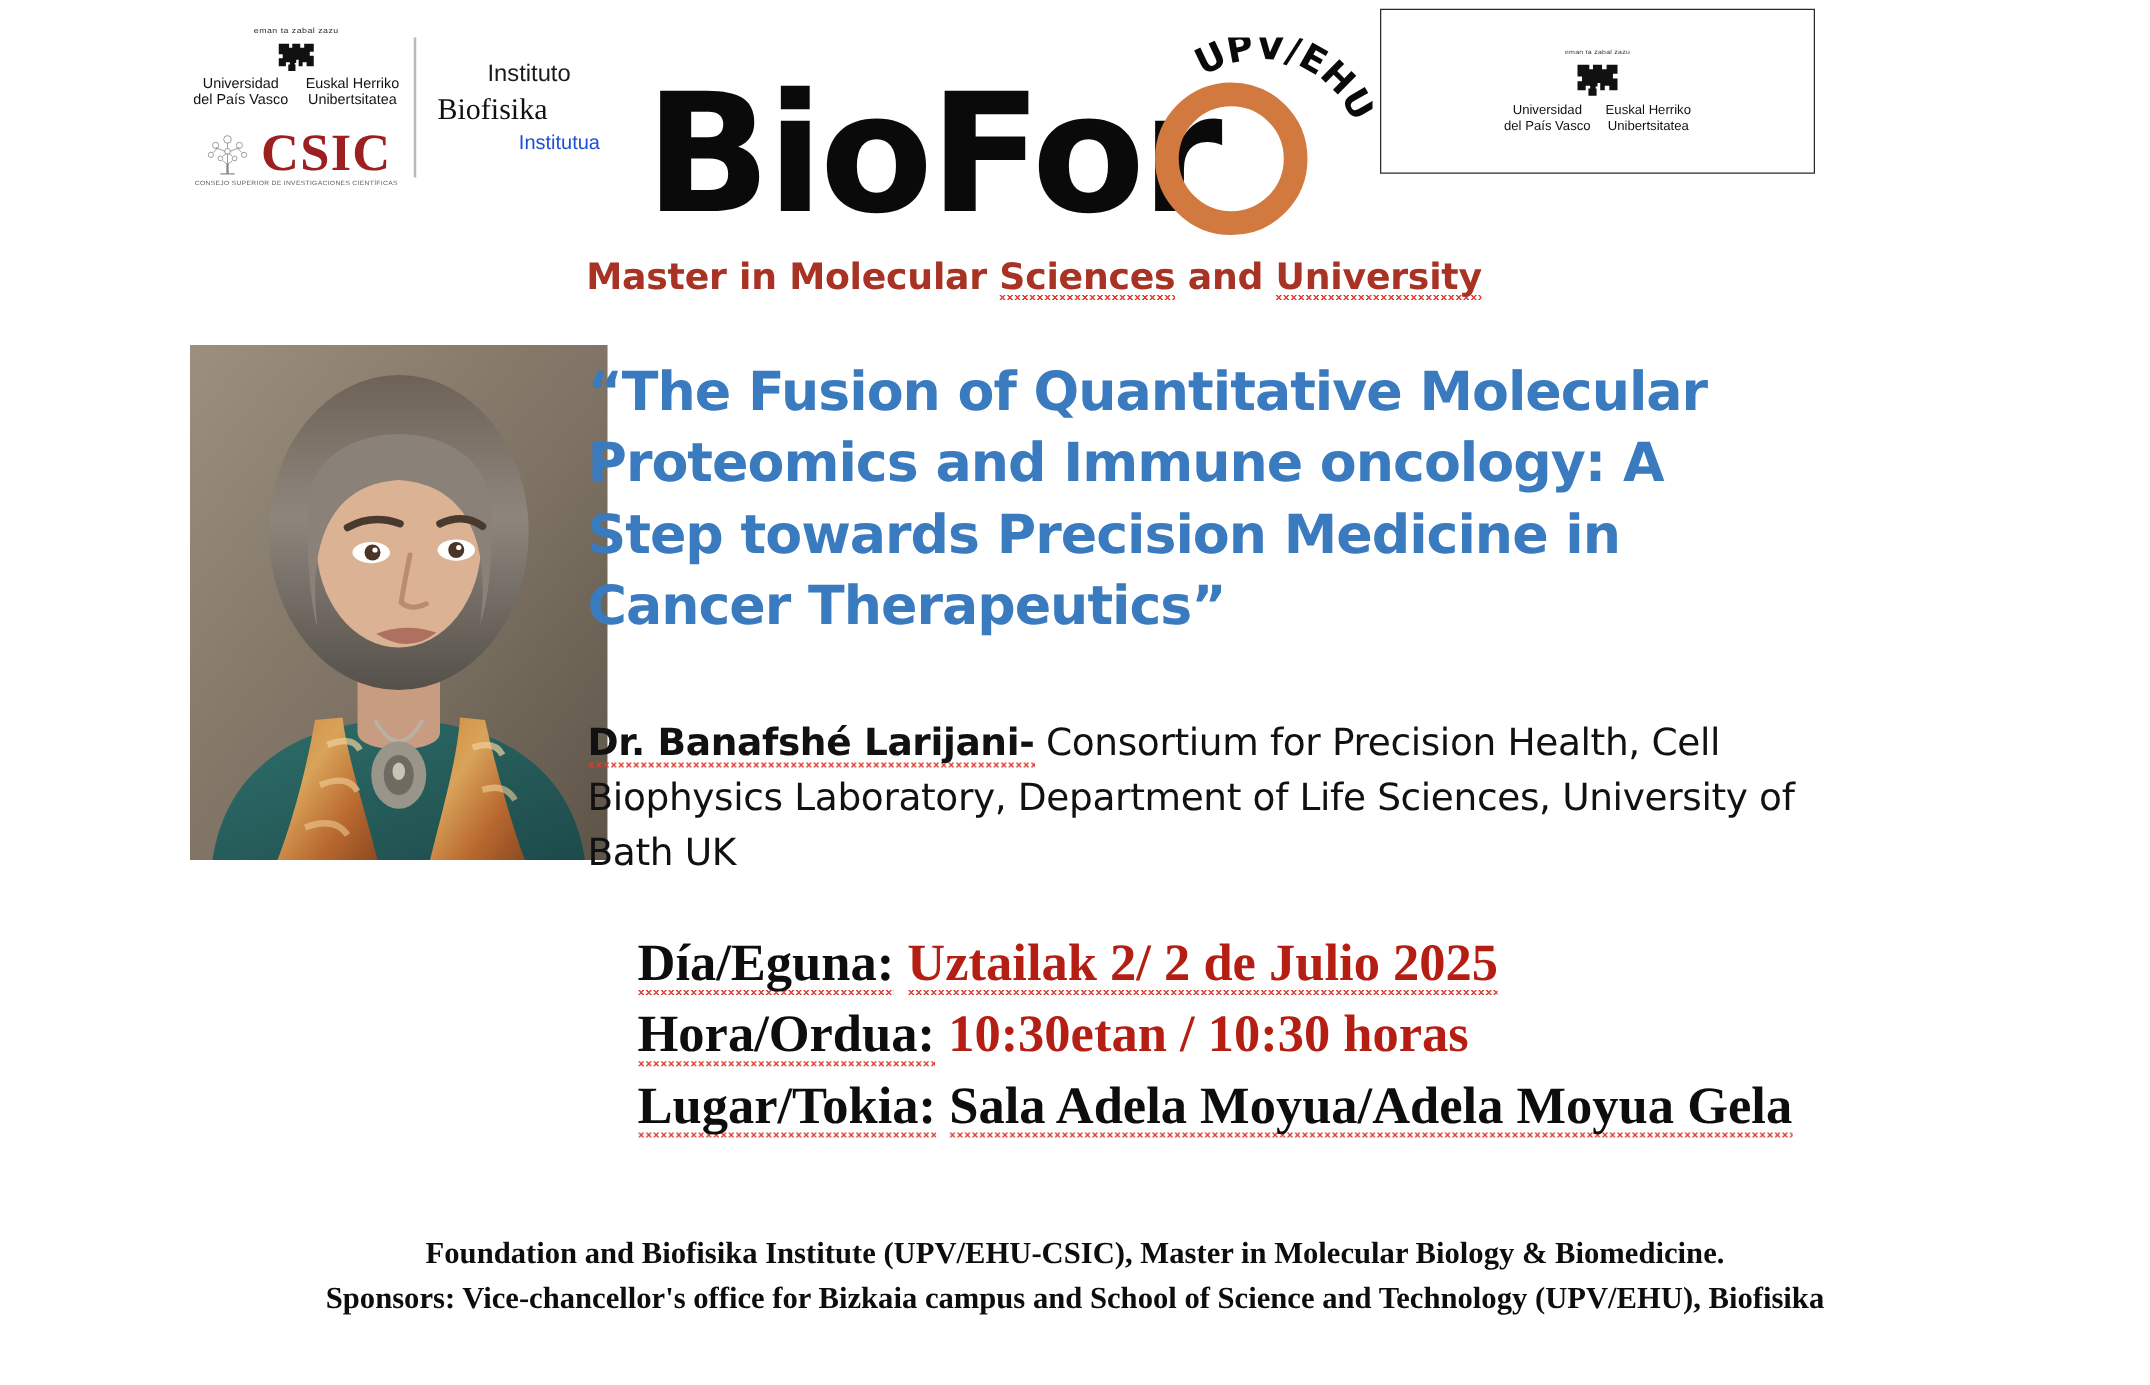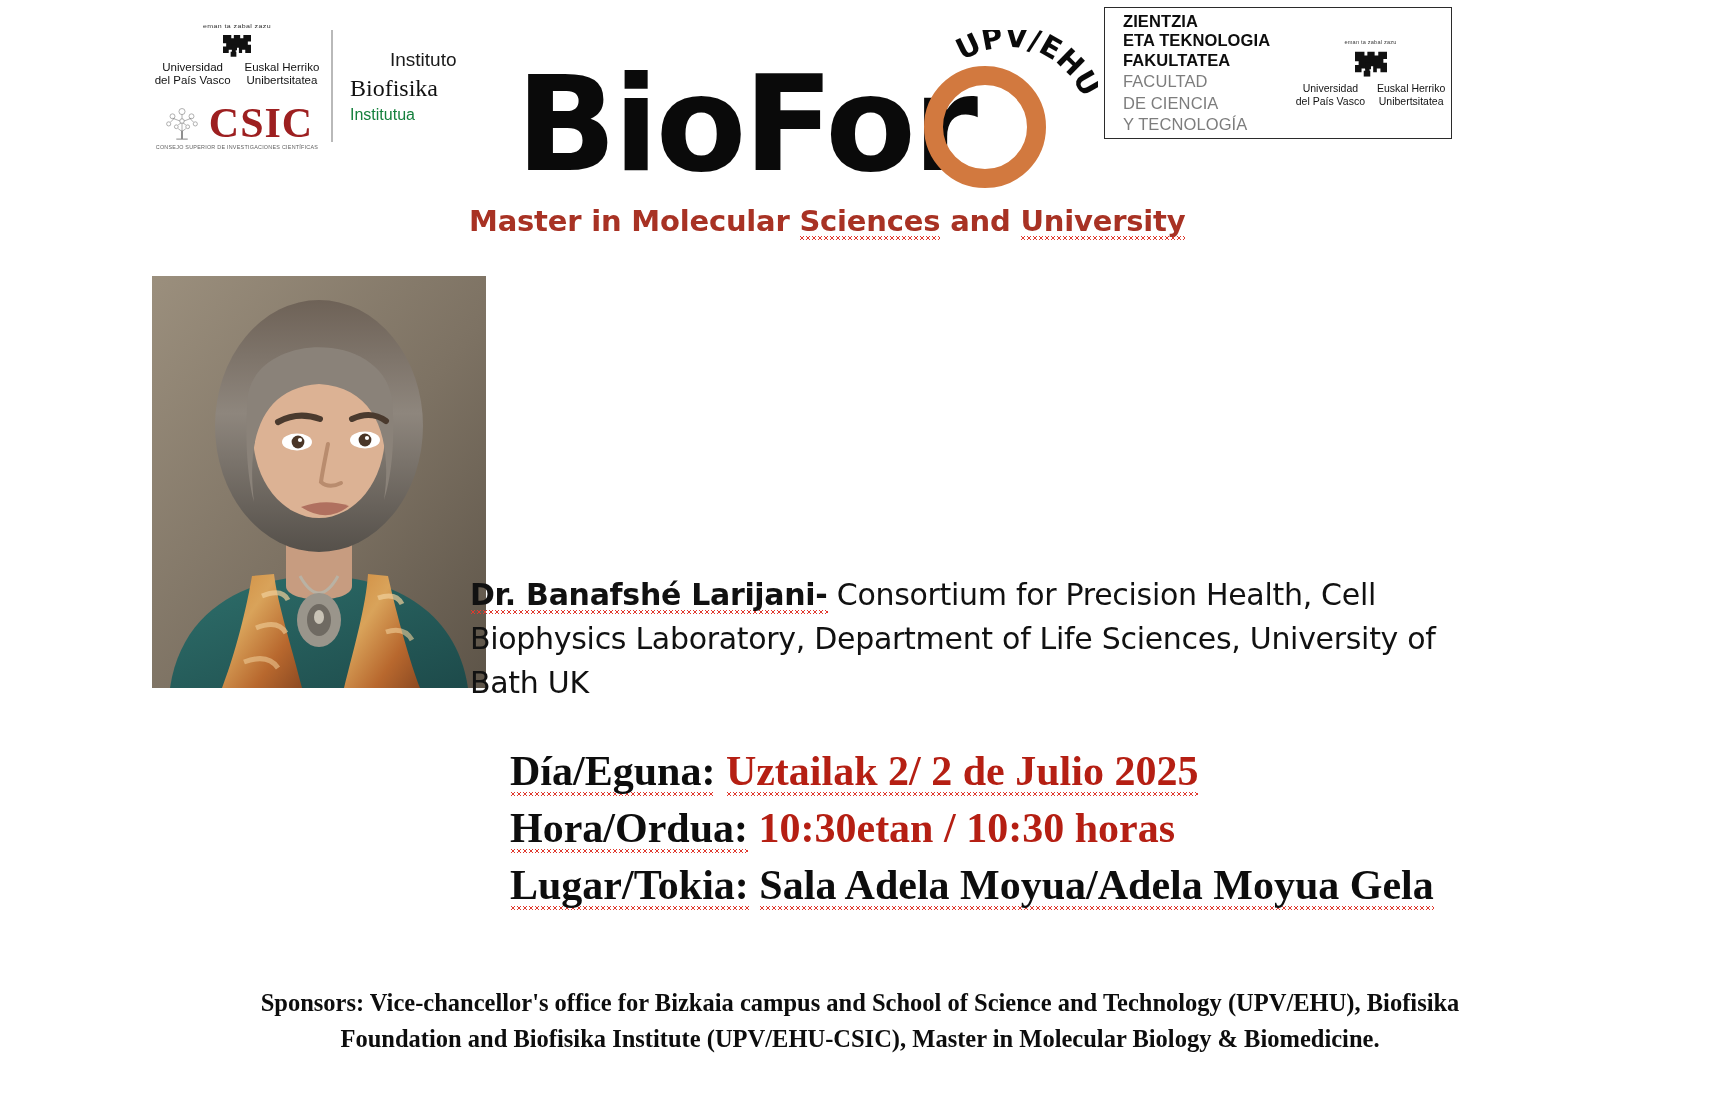--- a/index.html
+++ b/index.html
@@ -28,21 +28,21 @@
                color:#9d1f20; letter-spacing:1px; line-height:40px; }
   .csic-sub { font-size:5.4px; color:#5e5e5e; letter-spacing:.25px; white-space:nowrap;
               margin-top:1px; transform:scaleY(.9); }
 
   .vrule { position:absolute; left:331px; top:30px; width:1.5px; height:112px; background:#b9b9b9; }
 
   
   .biofisika { position:absolute; left:350px; top:48px; width:130px; }
   .bf-1 { font-size:19px; color:#1a1a1a; line-height:23px;margin-left:40px; }
   .bf-2 { font-family:"Liberation Serif", serif; font-size:24px; color:#111; line-height:34px; }
-  .bf-3 { font-size:16px; color:#15803d; line-height:20px; text-align:left; }
+  .bf-3 { font-size:16px; color:#1d4ed8; line-height:20px; text-align:right; }
 
   
   .bioforo { position:absolute; left:516px; top:30px; width:580px; height:170px; }
   .bf-word { position:absolute; left:0; top:28px; font-size:132px; font-weight:700;
              letter-spacing:-3px; color:#0a0a0a; line-height:132px; font-family:"DejaVu Sans", sans-serif;}
   .bf-ring { position:absolute; left:408px; top:36px; width:122px; height:122px;
              border:19px solid #d2793f; border-radius:50%; }
   .curve-upv { position:absolute; left:392px; top:0px; width:190px; height:190px; }
   .curve-upv text { font-family:"DejaVu Sans", sans-serif; font-size:29px; font-weight:700; fill:#0a0a0a; }
 
@@ -154,28 +154,20 @@
       <div class="bf-ring"></div>
       <svg class="curve-upv" viewBox="0 0 190 190">
         <defs>
           <path id="arcpath" d="M 16,112 A 86,86 0 0 1 130,22 A 86,86 0 0 1 172,140" fill="none"></path>
         </defs>
         <text><textPath href="#arcpath" startOffset="30%">UPV/EHU</textPath></text>
       </svg>
     </div>
 
     <div class="fac-box">
-      <div class="fac-left">
-        <div class="fac-eu">ZIENTZIA</div>
-        <div class="fac-eu">ETA TEKNOLOGIA</div>
-        <div class="fac-eu">FAKULTATEA</div>
-        <div class="fac-es">FACULTAD</div>
-        <div class="fac-es">DE CIENCIA</div>
-        <div class="fac-es">Y TECNOLOGÍA</div>
-      </div>
       <div class="fac-right">
         <div class="fac-motto">eman ta zabal zazu</div>
         <svg class="fac-mark" viewBox="0 0 60 44">
           <path fill="#111" d="M8 8h13v5h4V8h10v5h5V8h12v10h-5v5h5v13h-9v-5h-5v5h-5v-8h-5v8h-6v-5h-5v5H8V26h5v-5H8z"></path>
           <path fill="#111" d="M22 23h8v9h-8z"></path>
           <path fill="#111" d="M20 34h9v8h-9z"></path>
         </svg>
         <div class="fac-names">
           <div>
             <span>Universidad</span><br>
@@ -253,20 +245,21 @@
       <path d="M226 322 q18 -6 24 6" stroke="#f0cf9a" stroke-width="5" fill="none" opacity=".7"></path>
       <path d="M234 356 q18 -6 26 8" stroke="#f0cf9a" stroke-width="5" fill="none" opacity=".6"></path>
 
       <path d="M148 300 q19 34 38 0" stroke="#b9b2a4" stroke-width="3" fill="none"></path>
       <ellipse cx="167" cy="344" rx="22" ry="27" fill="#9a958b"></ellipse>
       <ellipse cx="167" cy="344" rx="12" ry="16" fill="#6f6a62"></ellipse>
       <ellipse cx="167" cy="341" rx="5" ry="7" fill="#c9c3b6"></ellipse>
     </svg>
   </div>
 
+  <div class="talk-title">“The Fusion of Quantitative Molecular Proteomics and Immune oncology: A Step towards Precision Medicine in Cancer Therapeutics”</div>
 
   <div class="speaker">
     <b class="sq">Dr. Banafshé Larijani-</b><span> Consortium for Precision Health, Cell Biophysics Laboratory, Department of Life Sciences, University of Bath UK</span>
   </div>
 
   <div class="details">
     <div>
       <span class="lbl sq">Día/Eguna:</span>
       <span class="val sq">Uztailak 2/ 2 de Julio 2025</span>
     </div>
@@ -274,17 +267,17 @@
       <span class="lbl sq">Hora/Ordua:</span>
       <span class="val">10:30etan / 10:30 horas</span>
     </div>
     <div>
       <span class="lbl sq">Lugar/Tokia:</span>
       <span class="valblack sq">Sala Adela Moyua/Adela Moyua Gela</span>
     </div>
   </div>
 
   <div class="sponsors">
+    <div>Foundation and Biofisika Institute (UPV/EHU-CSIC), Master in Molecular Biology &amp; Biomedicine.</div>
     <div>Sponsors: Vice-chancellor's office for Bizkaia campus and School of Science and Technology (UPV/EHU), Biofisika</div>
-    <div>Foundation and Biofisika Institute (UPV/EHU-CSIC), Master in Molecular Biology &amp; Biomedicine.</div>
   </div>
 
 </div>
 
 </body></html>

